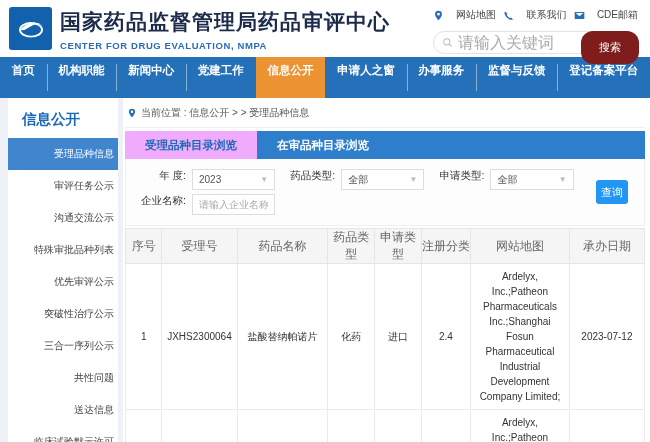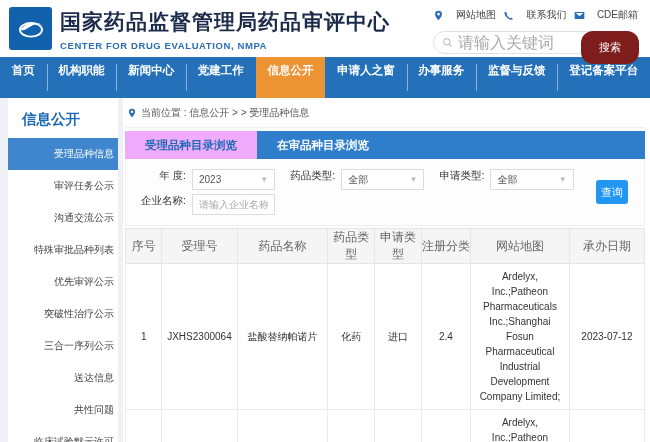--- a/index.html
+++ b/index.html
@@ -168,23 +168,23 @@
         <div class="side-item">沟通交流公示</div>
 
         <div class="side-item">特殊审批品种列表</div>
 
         <div class="side-item">优先审评公示</div>
 
         <div class="side-item">突破性治疗公示</div>
 
         <div class="side-item">三合一序列公示</div>
 
+        <div class="side-item">共性问题</div>
+
         <div class="side-item">送达信息</div>
-
-        <div class="side-item">共性问题</div>
 
         <div class="side-item">临床试验默示许可</div>
 
       </div>
   </aside>
 
   <main class="main">
 
     <div class="breadcrumb">
       <span style="display:inline-flex;">

